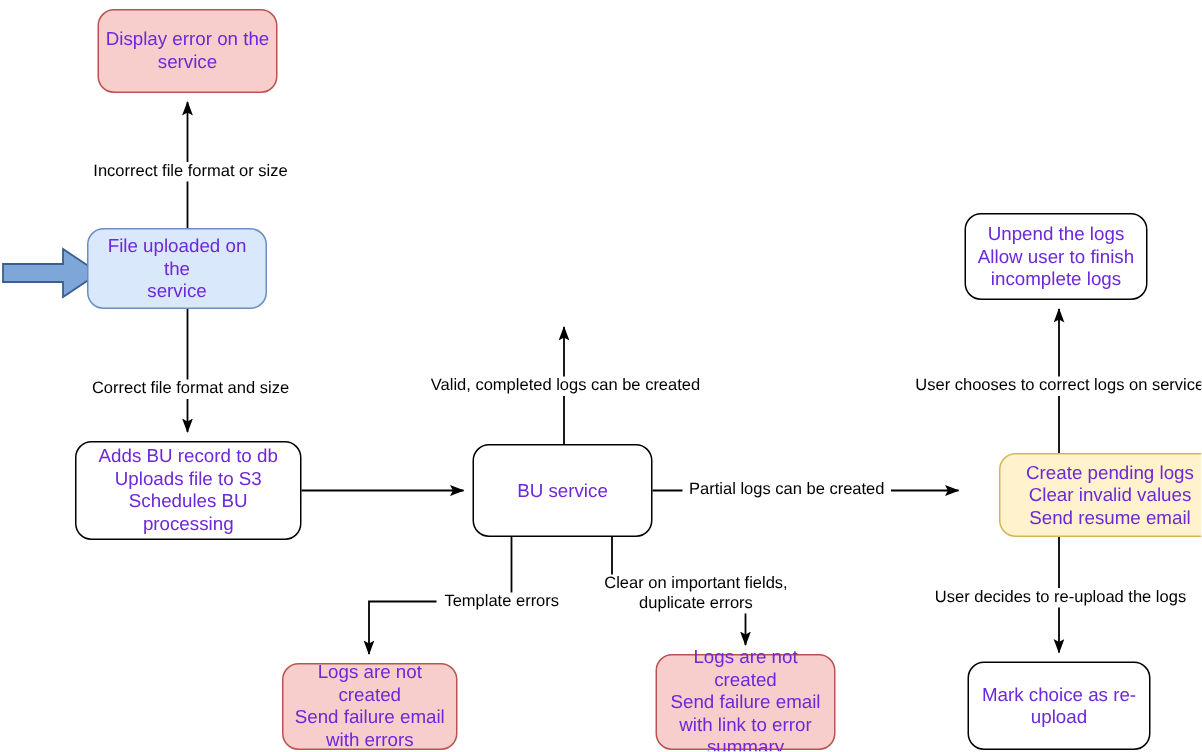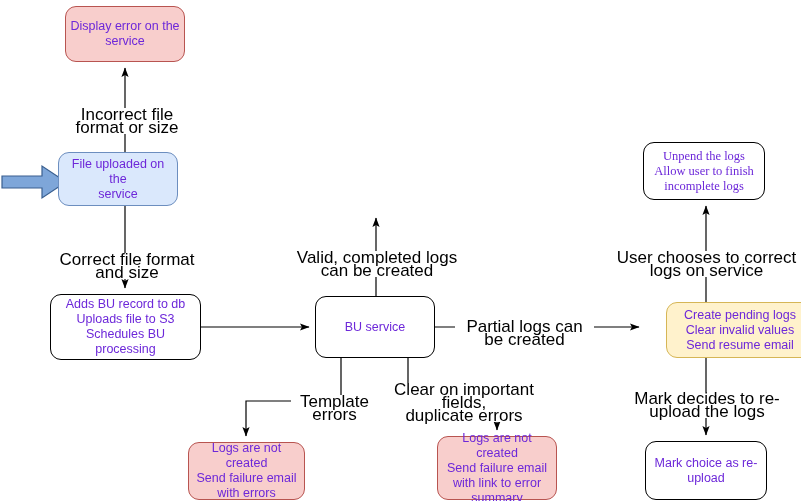--- a/index.html
+++ b/index.html
@@ -38,21 +38,21 @@
     white-space: pre-line;
     padding: 2px 4px;
   }
   .node.white  { background: #ffffff; border-color: #000000; }
   .node.blue   { background: #dae8fc; border-color: #6c8ebf; }
   .node.pink   { background: #f8cecc; border-color: #b85450; }
   .node.green  { background: #d5e8d4; border-color: #82b366; }
   .node.yellow { background: #fff2cc; border-color: #d6b656; }
   .edge-label {
     position: absolute;
-    font-size: 17px;
+    font-size: 11px;
     line-height: 13px;
     color: #000000;
     text-align: center;
     white-space: pre-line;
     background: #ffffff;
     padding: 0 2px;
   }
 </style>
 </head>
 <body>
@@ -115,32 +115,32 @@
 Uploads file to S3
 Schedules BU processing</div>
   <div class="node white" style="left:315px; top:296px; width:120px; height:62px;">BU service</div>
   <div class="node pink" style="left:188px; top:442px; width:117px; height:58px;">Logs are not created
 Send failure email
 with errors</div>
   <div class="node pink" style="left:437px; top:436px; width:120px; height:64px;">Logs are not created
 Send failure email
 with link to error
 summary</div>
-  <div class="node white" style="left:643px; top:142px; width:122px; height:58px;font-family:Liberation Serif, serif;">Unpend the logs
+  <div class="node white" style="left:643px; top:142px; width:122px; height:58px;">Unpend the logs
 Allow user to finish
 incomplete logs</div>
   <div class="node yellow" style="left:645px; top:302px; width:148px; height:56px;margin-left:21px;">Create pending logs
 Clear invalid values
 Send resume email</div>
   <div class="node white" style="left:645px; top:441px; width:122px; height:59px;">Mark choice as re-
 upload</div>
 
   <div class="edge-label" style="left:59px;  top:108px; width:132px;">Incorrect file format or size</div>
   <div class="edge-label" style="left:57px;  top:253px; width:136px;">Correct file format and size</div>
   <div class="edge-label" style="left:282px; top:251px; width:186px;">Valid, completed logs can be created</div>
   <div class="edge-label" style="left:455px; top:320px; width:135px;">Partial logs can be created</div>
   <div class="edge-label" style="left:291px; top:395px; width:83px;">Template errors</div>
   <div class="edge-label" style="left:392px; top:383px; width:140px;">Clear on important fields,
 duplicate errors</div>
   <div class="edge-label" style="left:608px; top:251px; width:193px;">User chooses to correct logs on service</div>
-  <div class="edge-label" style="left:621px; top:392px; width:168px;">Mark decides to re-upload the logs</div>
+  <div class="edge-label" style="left:621px; top:392px; width:168px;">User decides to re-upload the logs</div>
 
 </div>
 
 </body></html>

